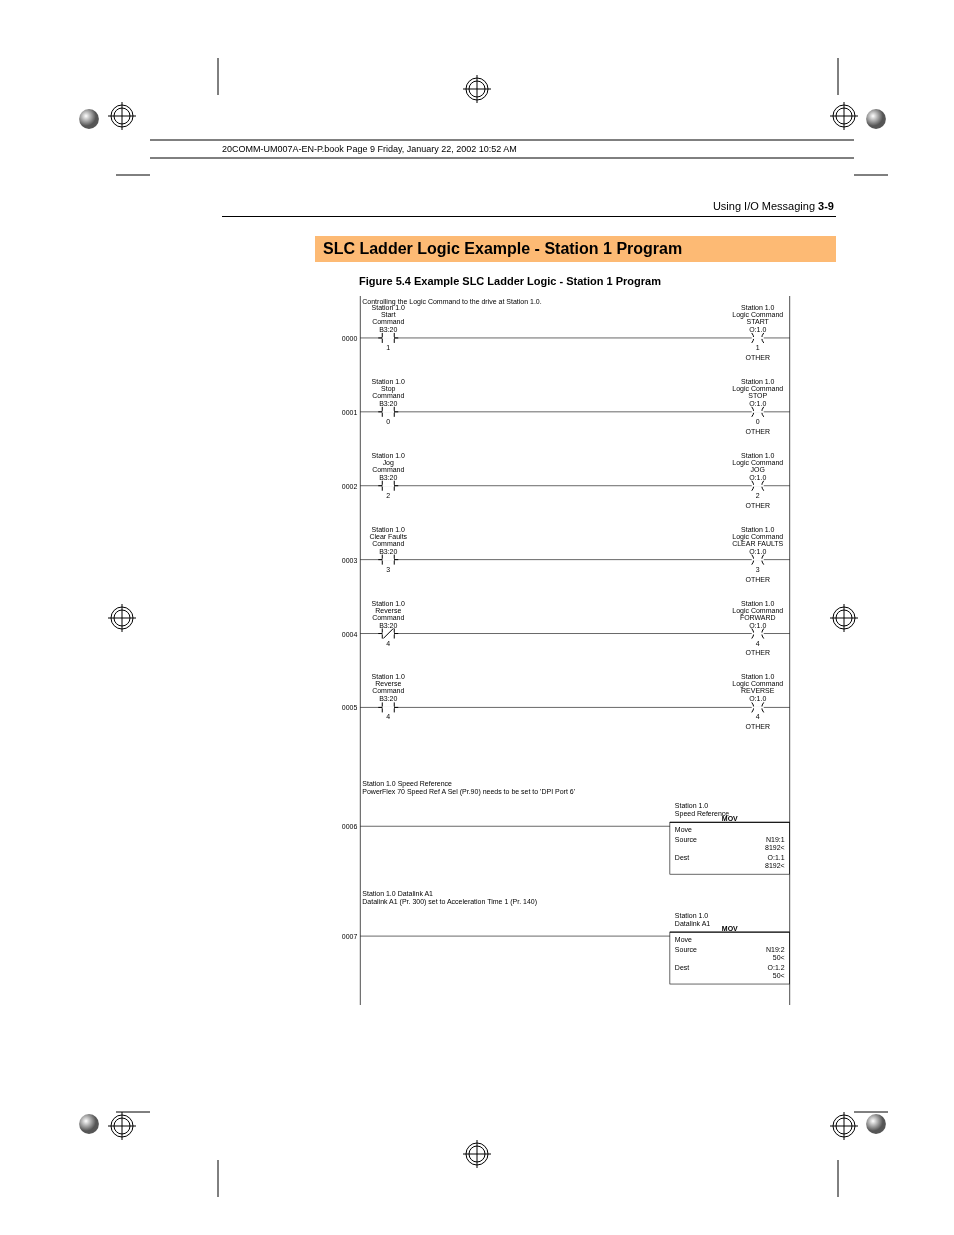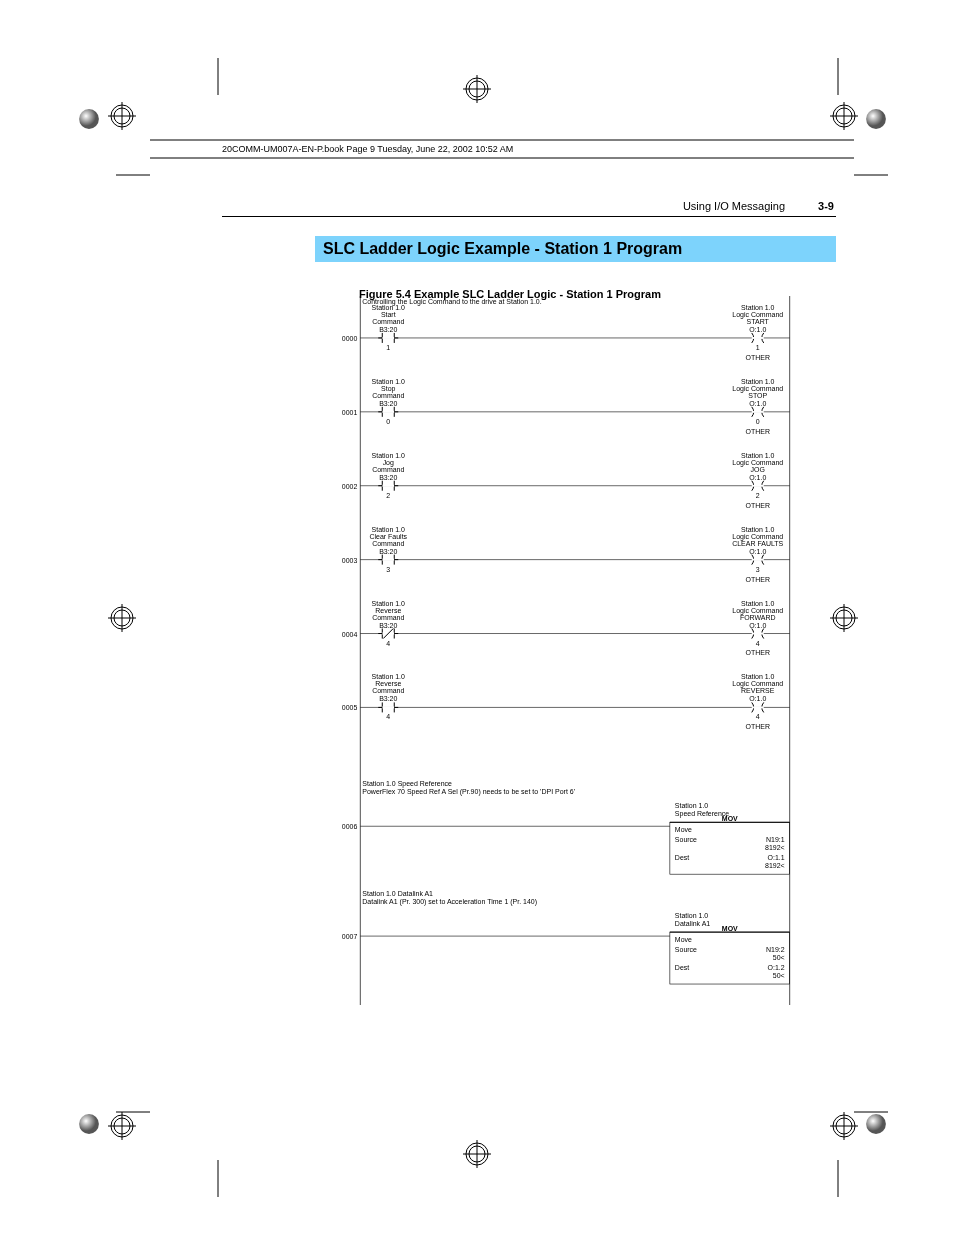--- a/index.html
+++ b/index.html
@@ -34,37 +34,37 @@
     top: 144px;
     left: 222px;
     font-size: 9px;
   }
   .header-right {
     position: absolute;
     top: 200px;
     right: 120px;
     font-size: 11px;
   }
-  .header-chap { display:inline; margin-right:30px; }
+  .header-chap { display:inline; }
   .hr {
     position: absolute;
     top: 216px;
     left: 222px; right: 118px;
     height: 1px; background:#000;
   }
   .section-bar {
     position:absolute;
     top: 236px; left: 315px; right:118px;
-    background:#7dd3fc;
+    background:#fdba74;
     padding:4px 8px;
     font-size:16px; font-weight:bold;
   }
   .figure-caption {
     position:absolute;
-    top:288px; left:315px;
+    top:275px; left:315px;
     font-size:11px; font-weight:bold;padding-left:44px;
   }
 
   .ladder {
     position:absolute;
     top: 296px;
     left: 340px;
     right: 144px;
     bottom: 230px;
   }
@@ -185,21 +185,21 @@
 
     <line x1="218" y1="1160" x2="218" y2="1197" stroke="#000"></line>
     <line x1="838" y1="1160" x2="838" y2="1197" stroke="#000"></line>
 
     <line x1="116" y1="175" x2="150" y2="175" stroke="#000"></line>
     <line x1="116" y1="1112" x2="150" y2="1112" stroke="#000"></line>
     <line x1="854" y1="175" x2="888" y2="175" stroke="#000"></line>
     <line x1="854" y1="1112" x2="888" y2="1112" stroke="#000"></line>
   </svg>
 
-  <div class="runhead">20COMM-UM007A-EN-P.book  Page 9  Tuesday, June 22, 2002  10:52 AM</div>
+  <div class="runhead">20COMM-UM007A-EN-P.book  Page 9  Friday, January 22, 2002  10:52 AM</div>
 
   <div class="header-right">
     <span class="header-chap">Using I/O Messaging</span>
     <b>3-9</b>
   </div>
   <div class="hr"></div>
 
   <div class="section-bar">SLC Ladder Logic Example - Station 1 Program</div>
   <div class="figure-caption">Figure 5.4   Example SLC Ladder Logic - Station 1 Program</div>
 

